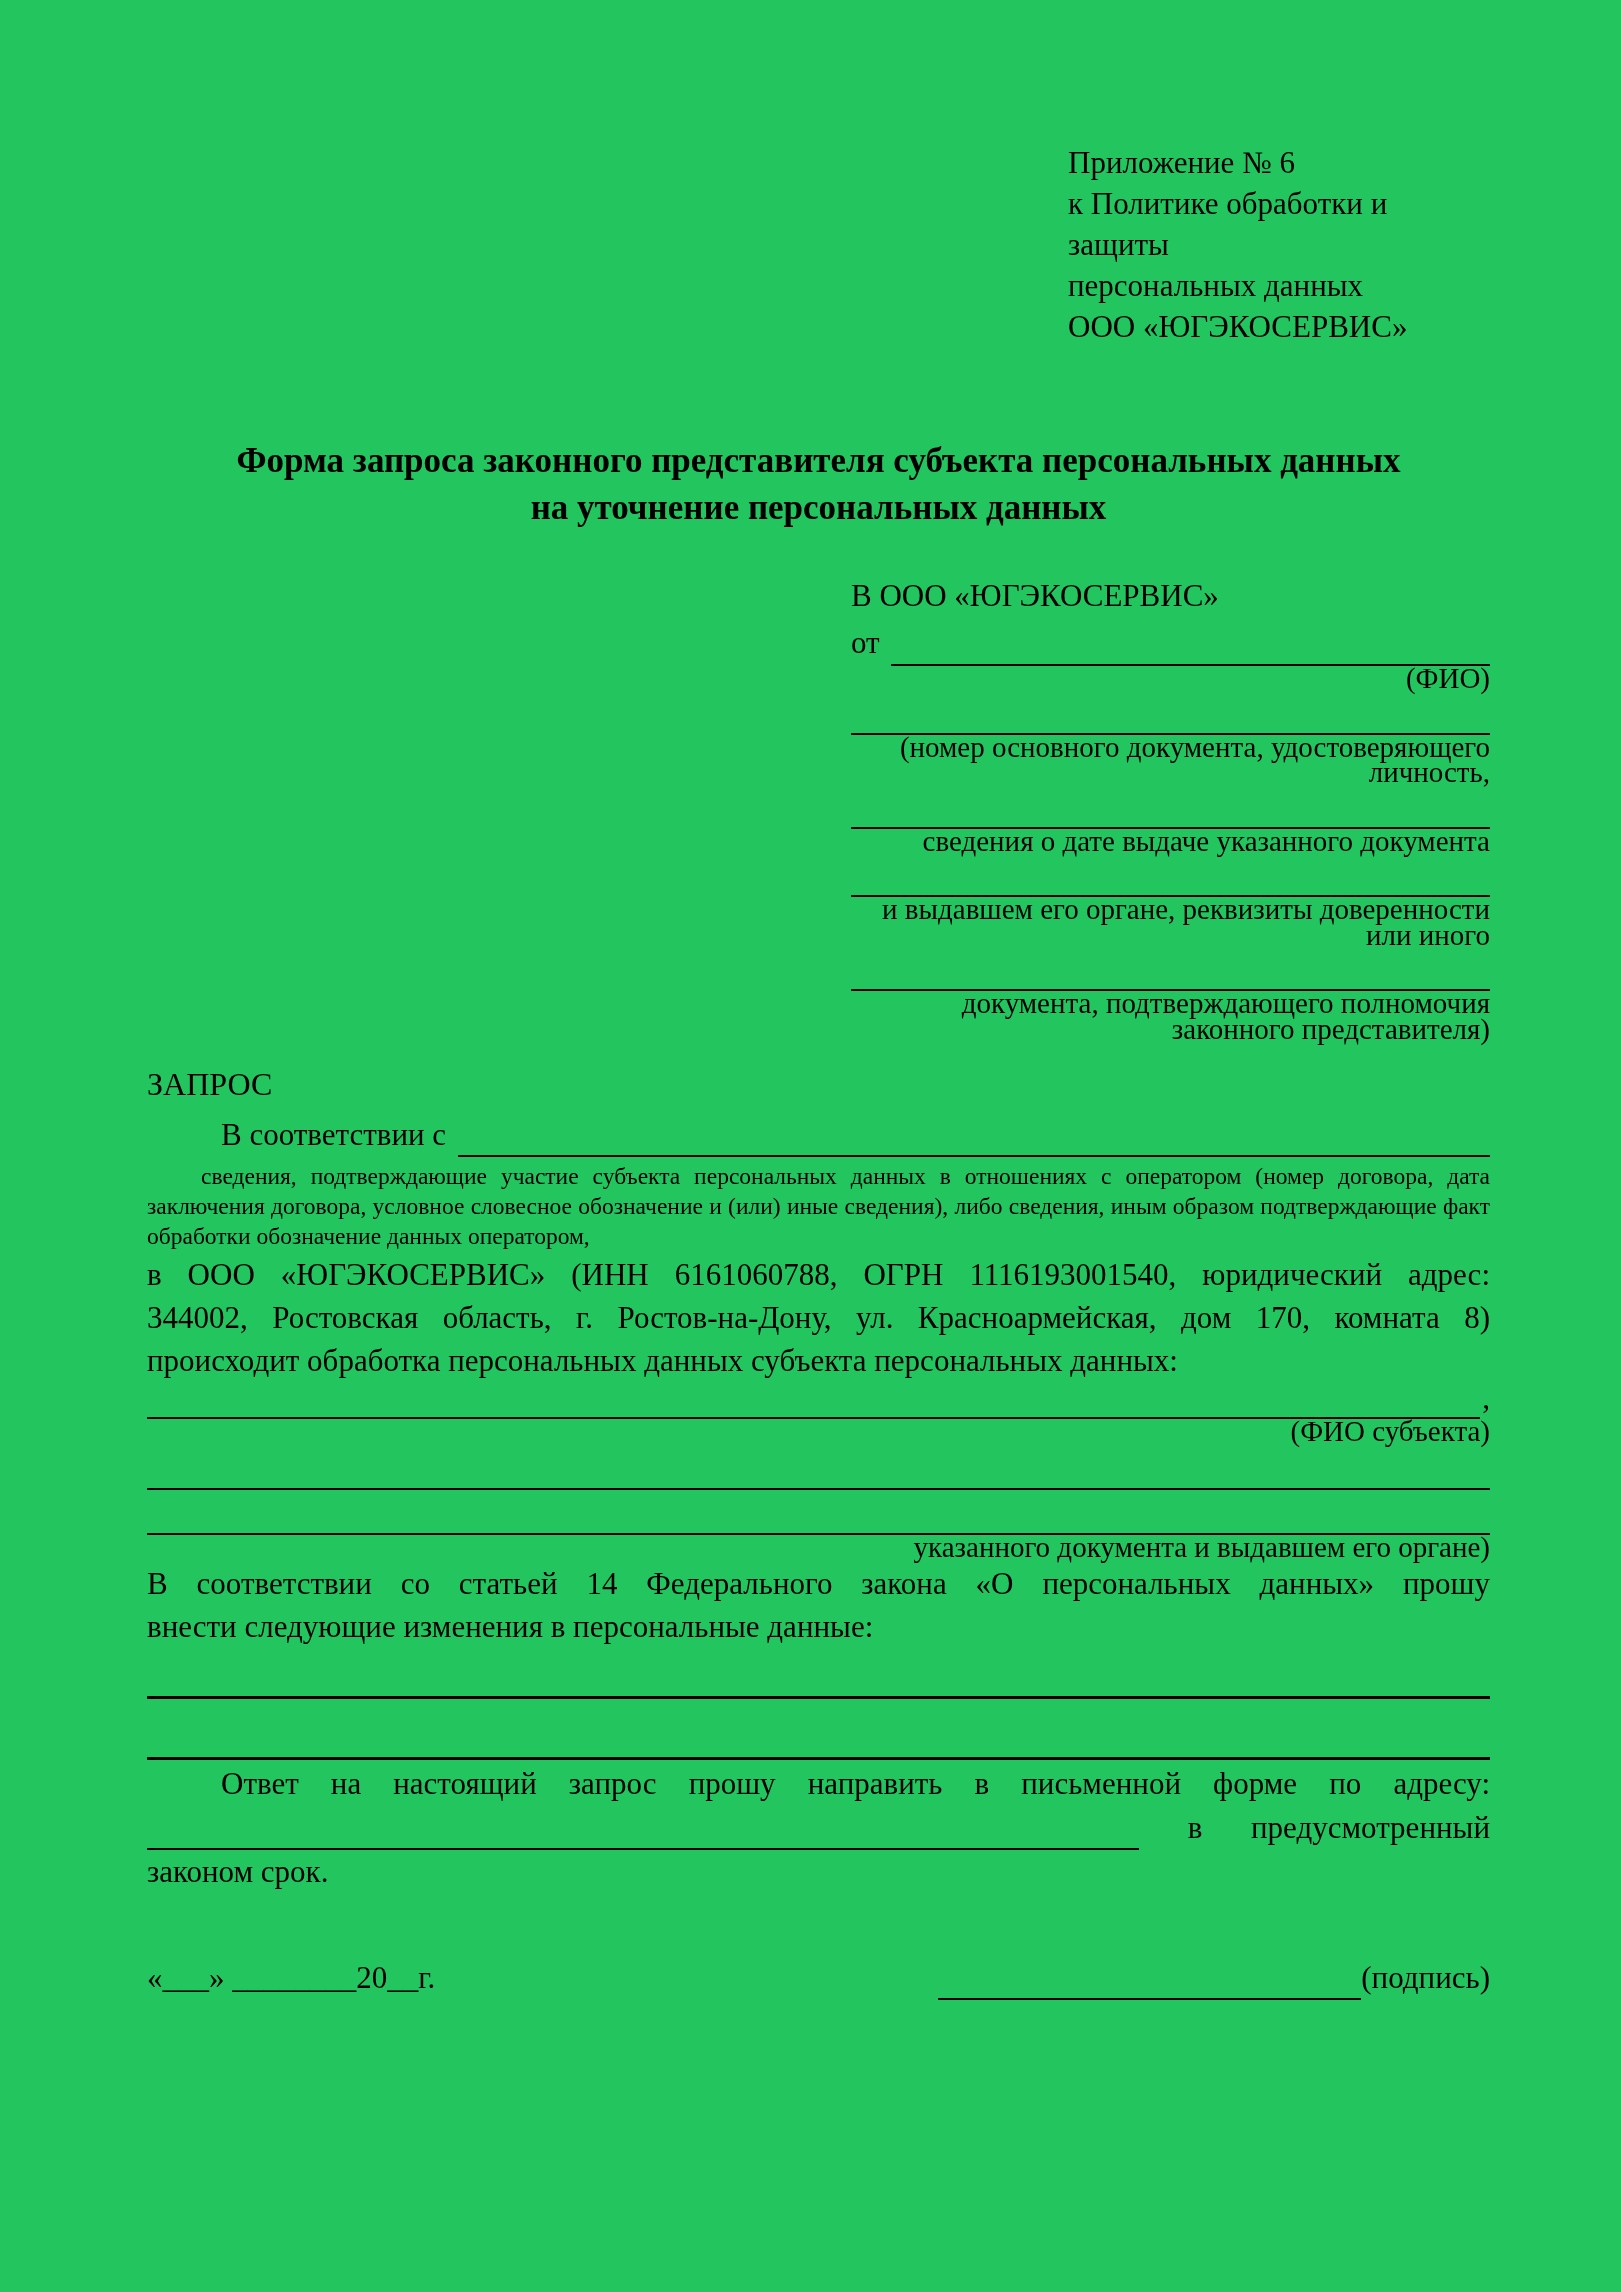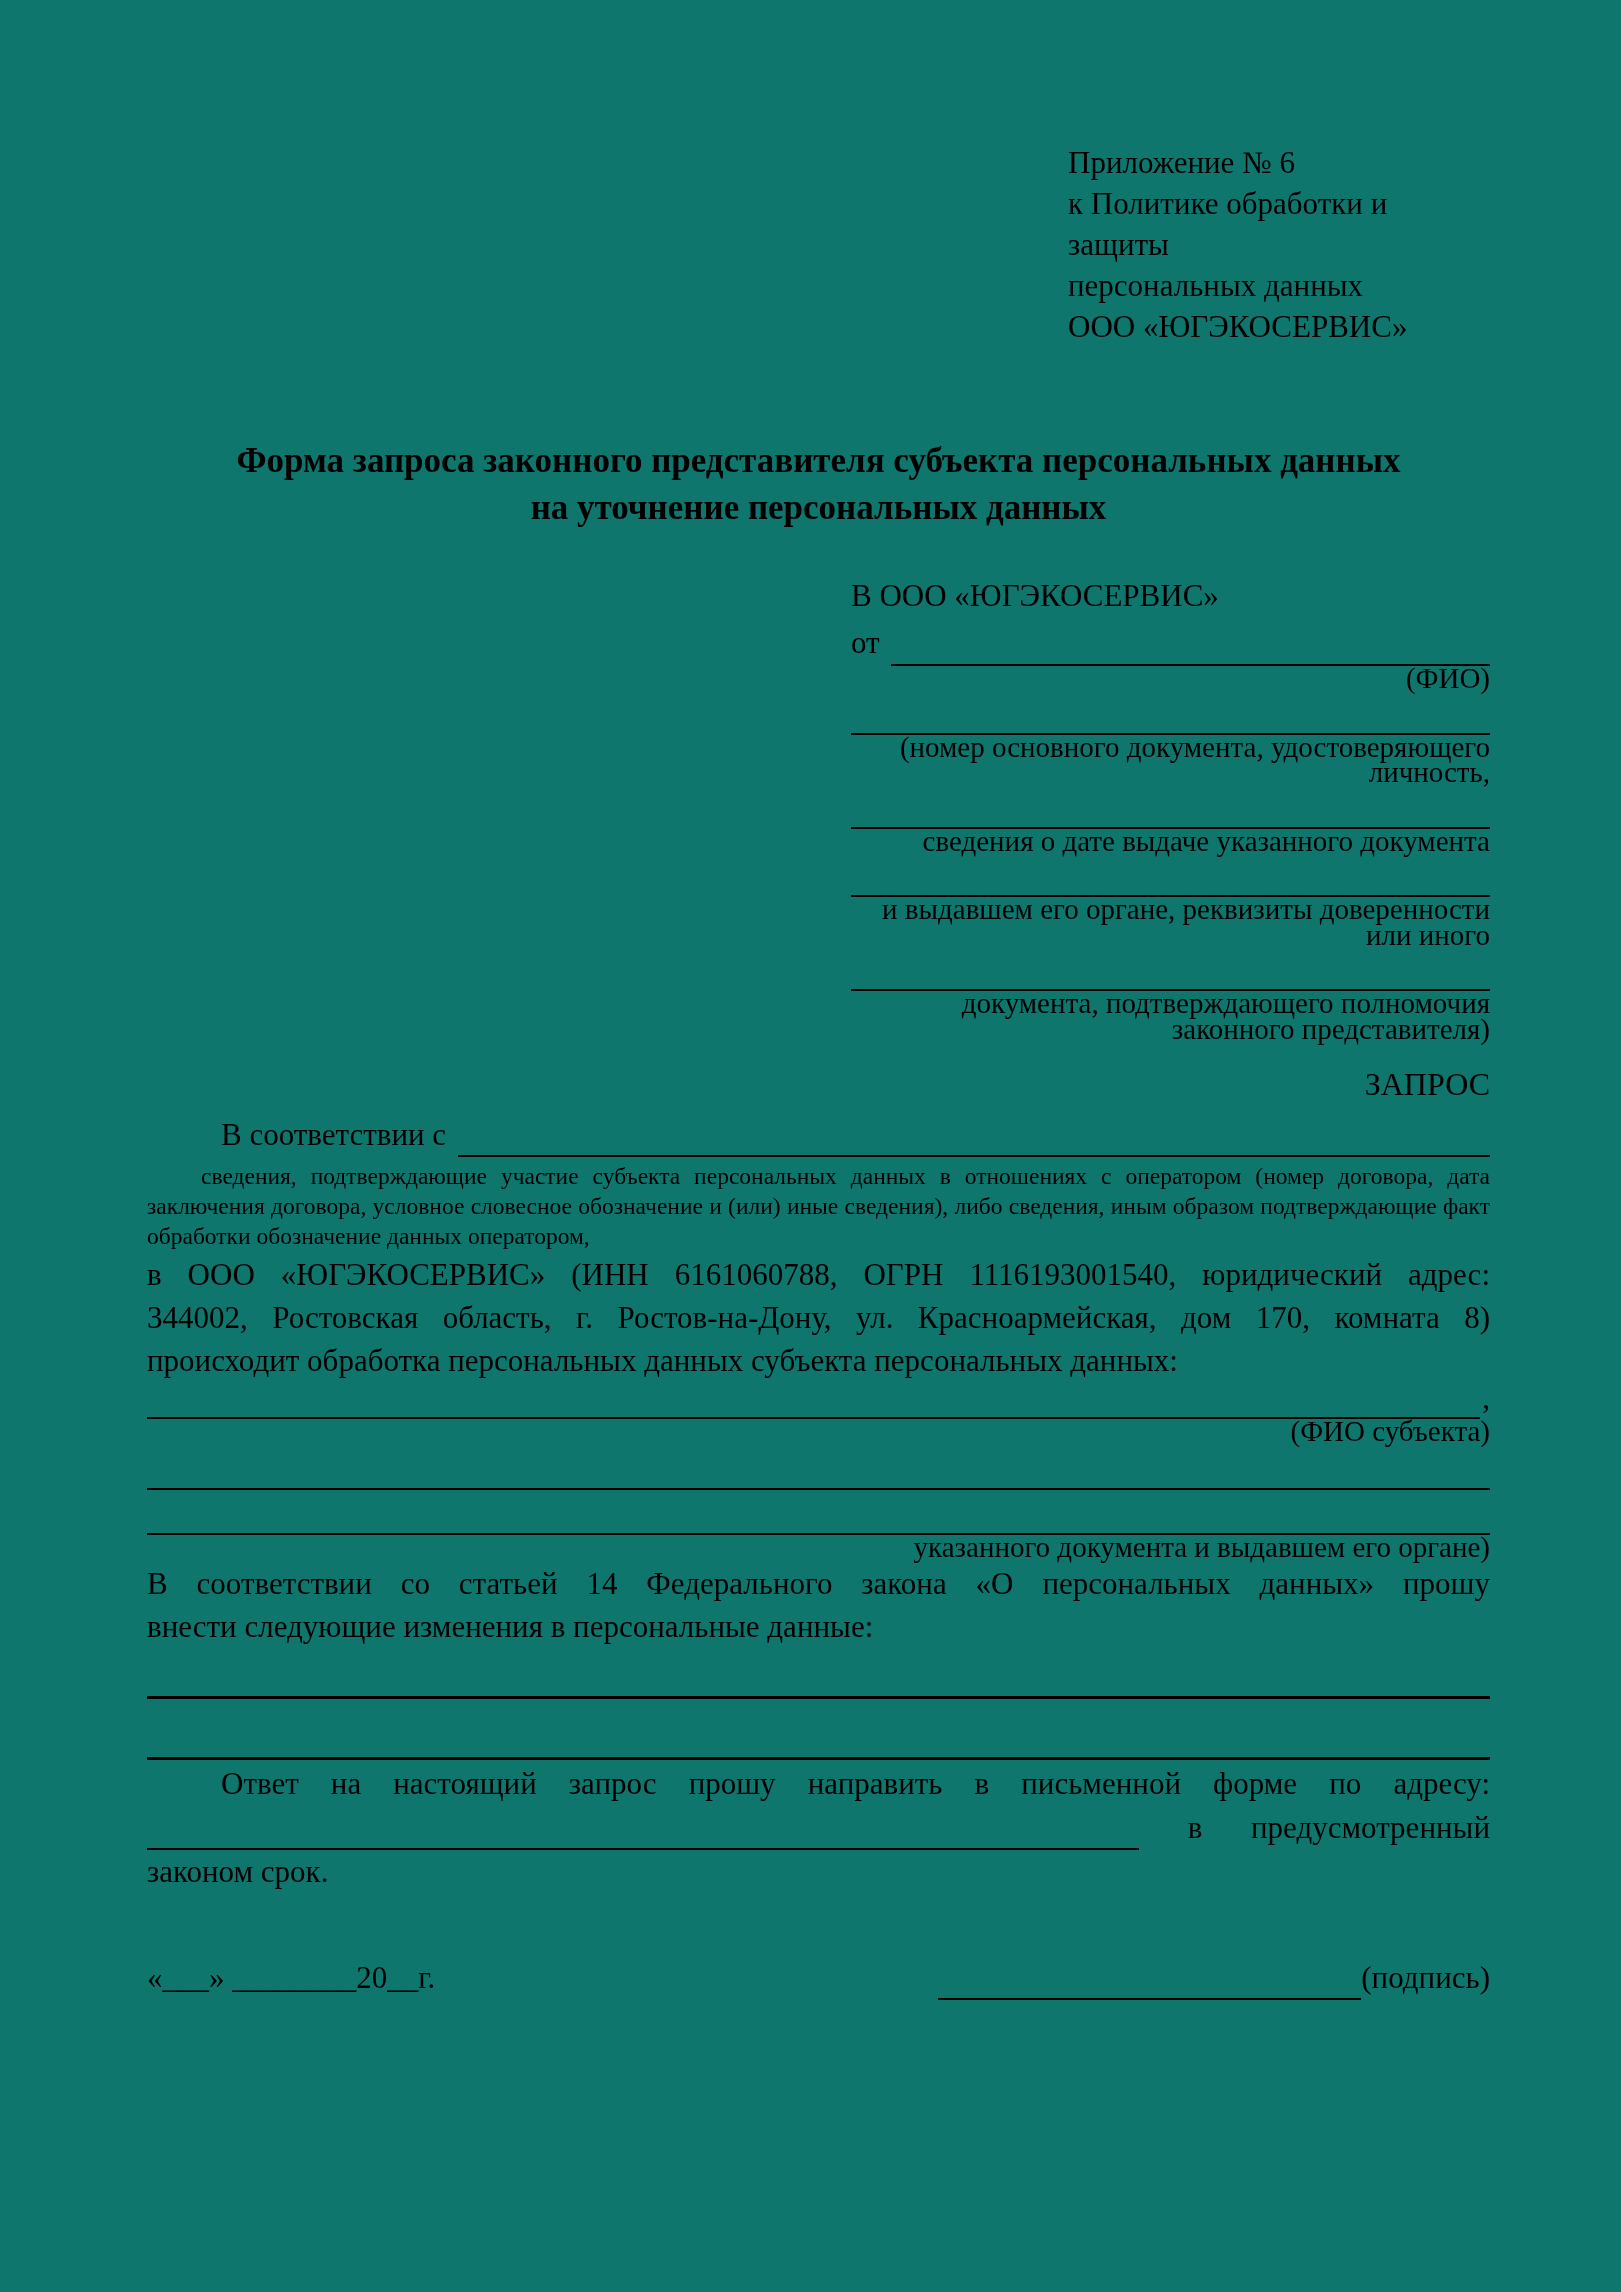--- a/index.html
+++ b/index.html
@@ -1,39 +1,39 @@
 <!DOCTYPE html>
 <html><head>
 <meta charset="utf-8">
 <style>
   * { margin:0; padding:0; box-sizing:border-box; }
   html,body { background:#ffffff; }
   .page {
     position:relative;
     width:1621px; height:2293px;
     margin:0 auto;
-    background:#0f766e;
+    background:#22c55e;
     color:#000;
     font-family:"Liberation Serif","DejaVu Serif",serif;
     font-size:31px; line-height:43px;
     padding:142px 131px 0 147px;
     overflow:hidden;
   }
   .annex { margin-left:921px; width:421px; font-size:31px; line-height:41px; }
   .doc-title { margin-top:90px; text-align:center; font-weight:bold; font-size:35px; line-height:47px; }
 
   .addr { margin-top:41px; margin-left:704px; width:639px; }
   .addr-to { line-height:47px; }
   .addr-from { display:flex; align-items:flex-end; line-height:47px; }
   .fill { flex:1 1 auto; border-bottom:2.9px solid #000; }
   .addr-from .fill { margin-left:11.8px; height:39px; }
   .cap { font-size:29px; line-height:25.5px; text-align:right; }
   .addr-field { height:43px; border-bottom:2.9px solid #000; }
 
-  .zapros-heading { margin-top:19.6px; text-align:right; font-size:32px; line-height:45px; }
+  .zapros-heading { margin-top:19.6px; text-align:left; font-size:32px; line-height:45px; }
   .intro-row { display:flex; align-items:flex-end; padding-left:74px; line-height:45px; margin-top:5.9px;text-align:center; }
   .intro-row .fill { margin-left:11.8px; height:37px; }
 
   .footnote { font-size:23.5px; line-height:30px; margin-top:3.9px; }
   .footnote .ln { text-align:justify; }
   .footnote .ln.j { text-align-last:justify; }
   .footnote .ln.first { text-indent:54px; }
 
   .par .ln { text-align:justify; }
   .par .ln.j { text-align-last:justify; }

